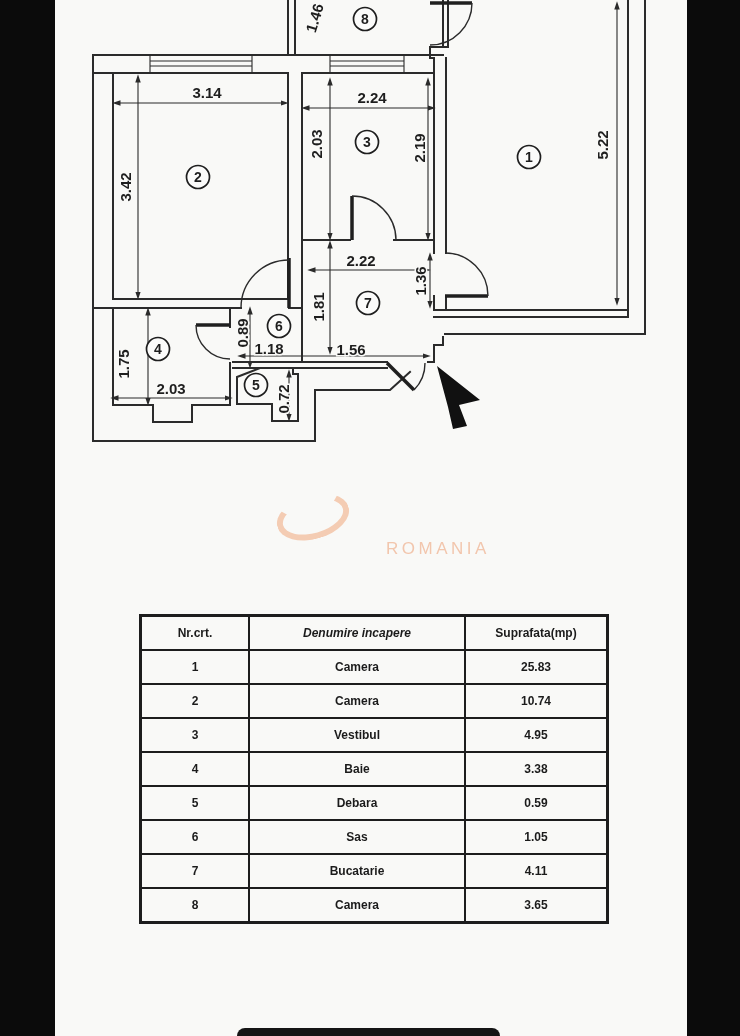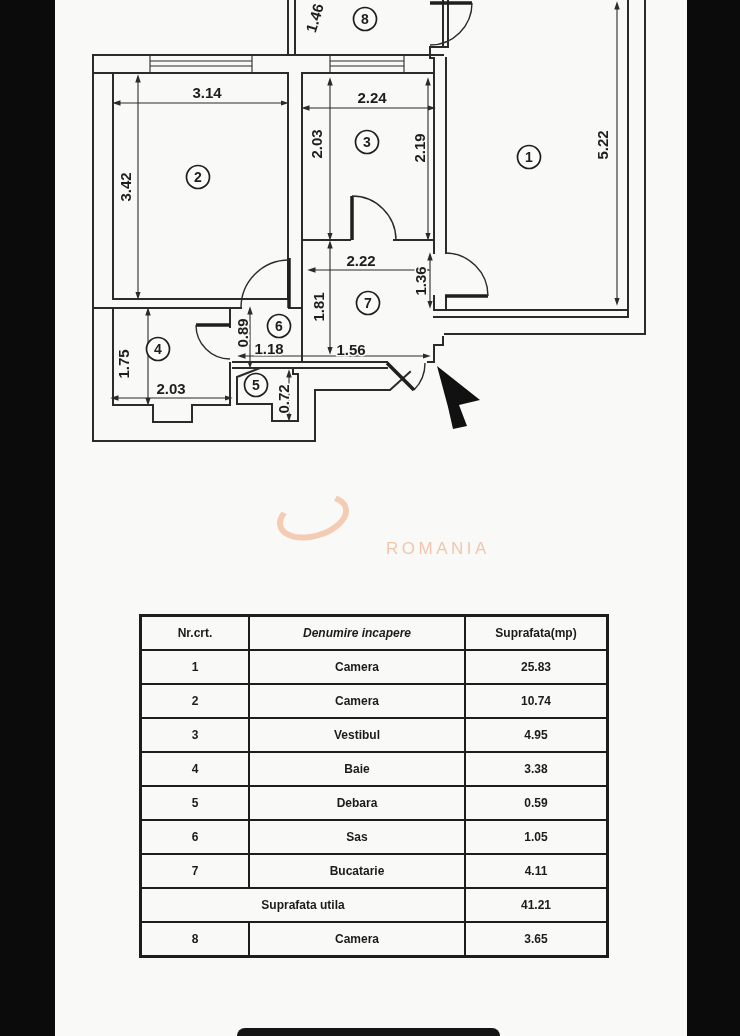--- a/index.html
+++ b/index.html
@@ -226,24 +226,20 @@
           <td>6</td>
           <td>Sas</td>
           <td>1.05</td>
         </tr>
         <tr>
           <td>7</td>
           <td>Bucatarie</td>
           <td>4.11</td>
         </tr>
         <tr>
-          <td colspan="2">Suprafata utila</td>
-          <td>41.21</td>
-        </tr>
-        <tr>
           <td>8</td>
           <td>Camera</td>
           <td>3.65</td>
         </tr>
       </tbody>
   </table>
 
   <div class="bottom-bar"></div>
 </div>
 

